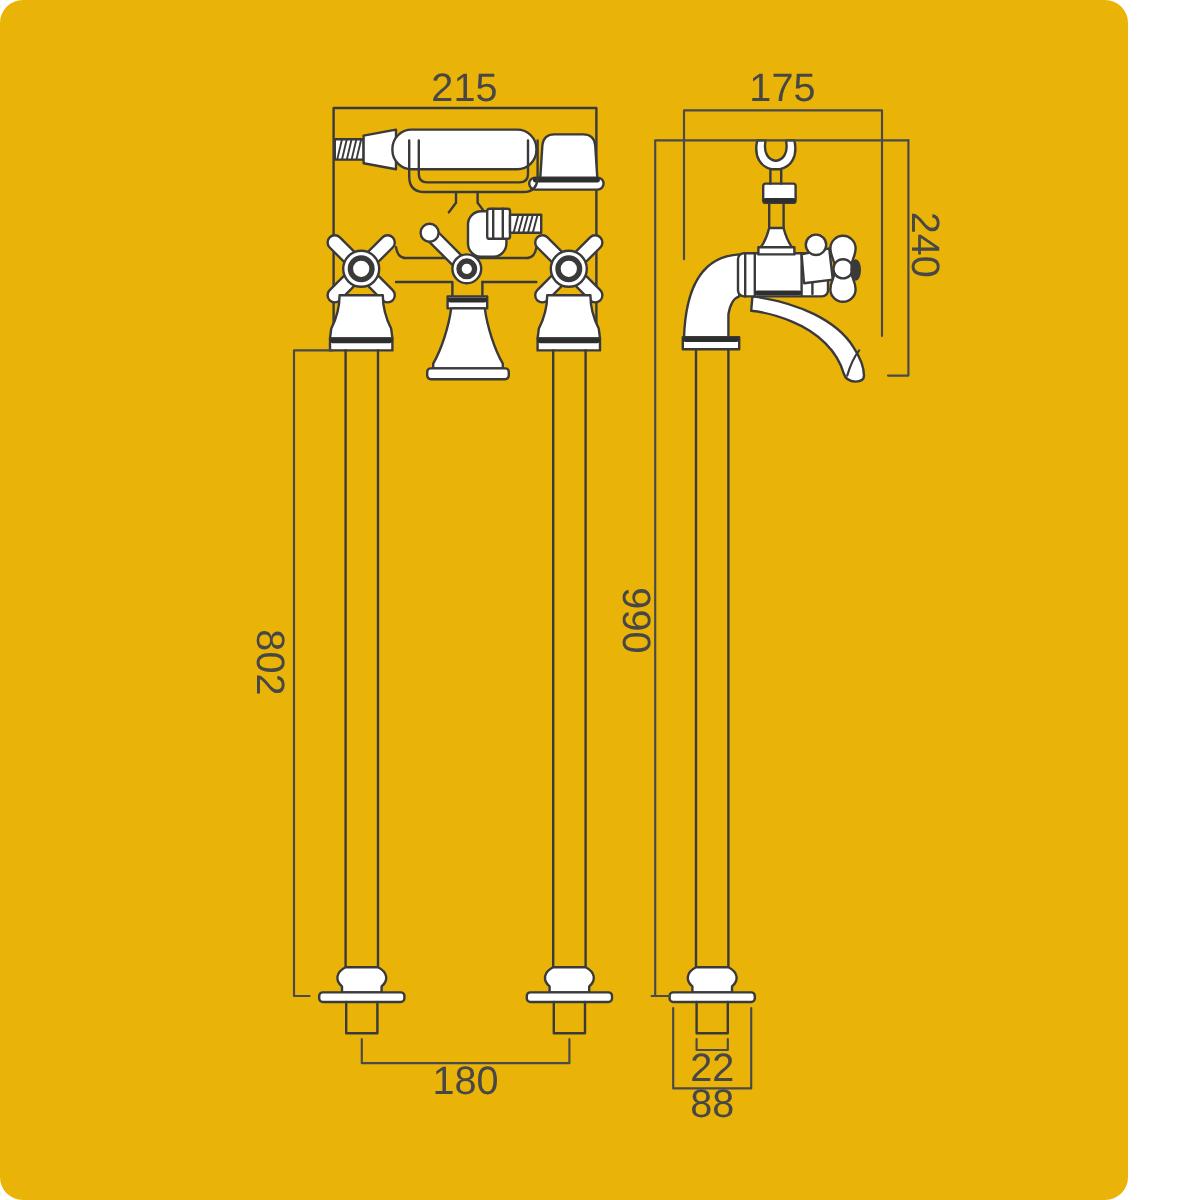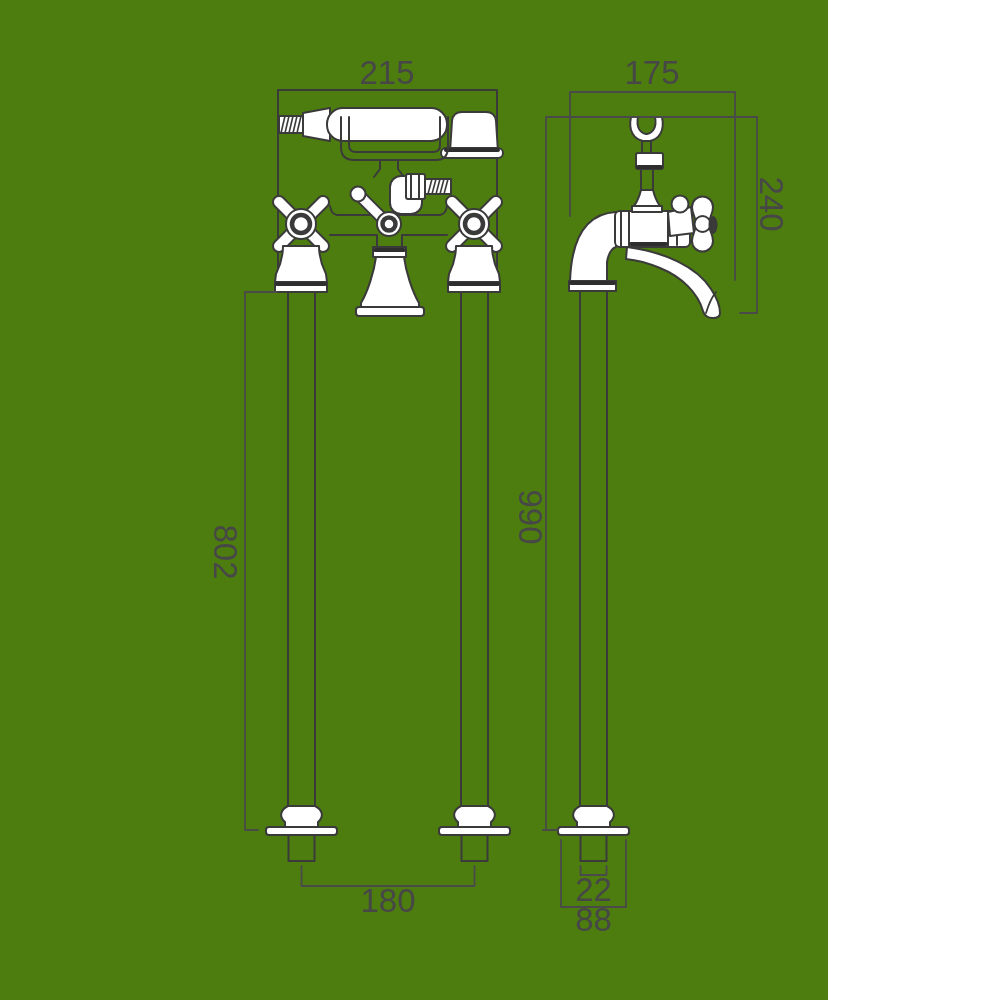--- a/index.html
+++ b/index.html
@@ -1,16 +1,16 @@
 <!DOCTYPE html>
 <html><head>
 <meta charset="utf-8">
 <style>
   html,body { margin:0; padding:0; background:#ffffff; }
-  .canvas { width:828px; height:1000px; background:#4d7c0f; position:relative; }
+  .canvas { width:940px; height:1000px; background:#eab308; position:relative;border-radius:19px; }
   svg { display:block; }
   .ln  { fill:none; stroke:#3a3a3a; stroke-width:2; stroke-linejoin:round; stroke-linecap:round; }
   .lnw { fill:#ffffff; stroke:#3a3a3a; stroke-width:2; stroke-linejoin:round; stroke-linecap:round; }
   .thk { fill:none; stroke:#2e2e2e; stroke-width:4; stroke-linecap:round; }
   .dim { fill:none; stroke:#4a4a4a; stroke-width:1.8; stroke-linecap:round; }
   .armD { fill:none; stroke:#3a3a3a; stroke-width:14; stroke-linecap:round; }
   .armW { fill:none; stroke:#ffffff; stroke-width:10; stroke-linecap:round; }
   .levD { fill:none; stroke:#3a3a3a; stroke-width:13; stroke-linecap:round; }
   .levW { fill:none; stroke:#ffffff; stroke-width:9;  stroke-linecap:round; }
   .hatch { stroke:#3a3a3a; stroke-width:1.6; }

